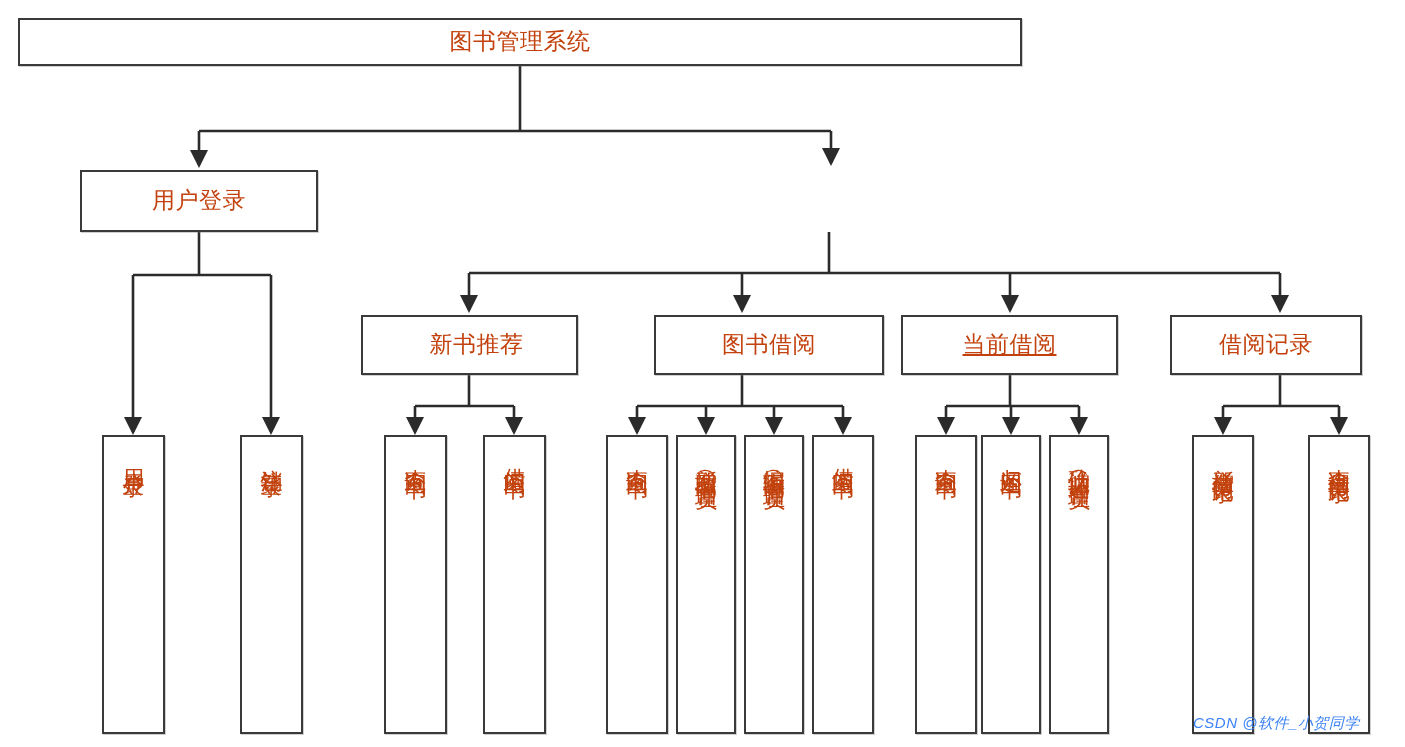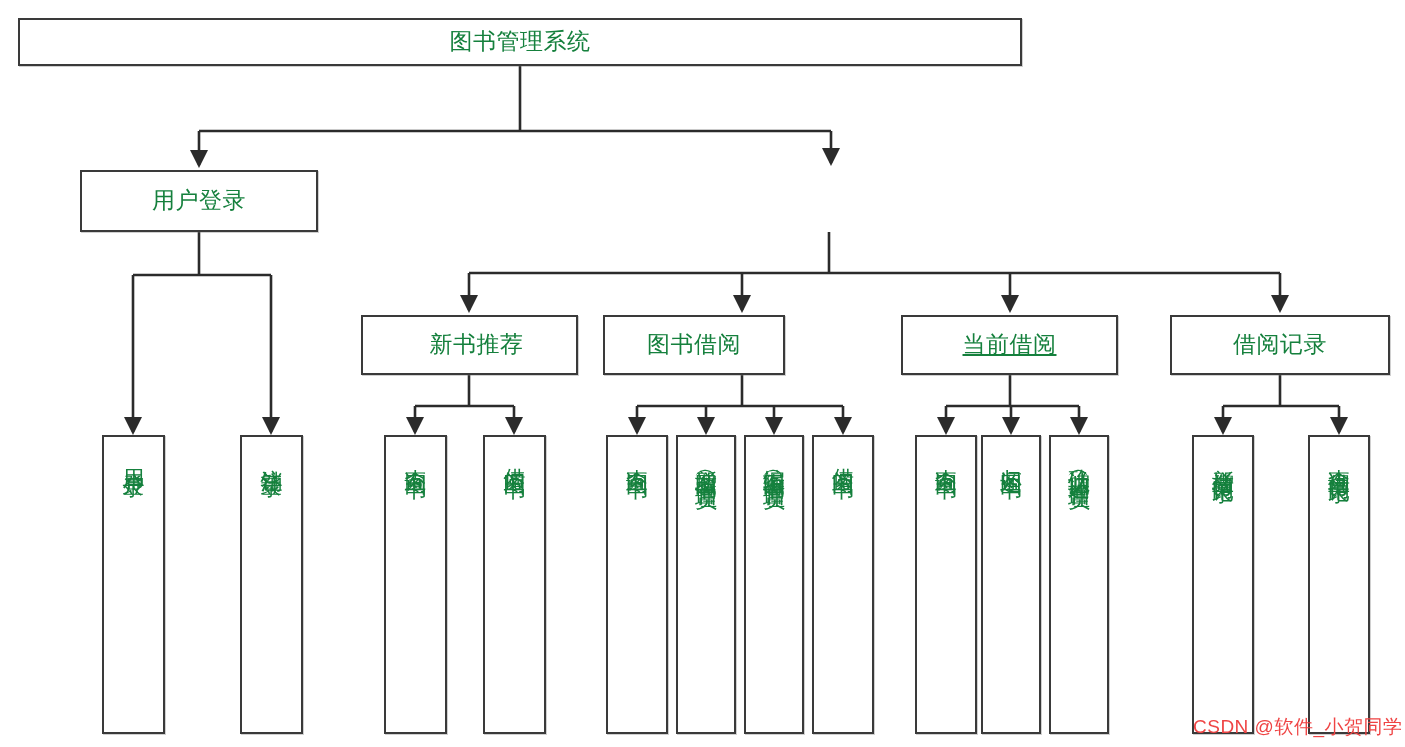--- a/index.html
+++ b/index.html
@@ -26,21 +26,21 @@
     pointer-events: none;
   }
   .node {
     position: absolute;
     box-sizing: border-box;
     border: 2.5px solid #3a3a3a;
     background: #ffffff;
     display: flex;
     align-items: center;
     justify-content: center;
-    color: #15803d;
+    color: #c2410c;
     box-shadow: 1px 1px 0 rgba(120,120,120,0.35);
   }
   .node .label {
     text-align: center;
     line-height: 1.18;
     letter-spacing: 0.5px;
   }
   .node.horiz .label {
     writing-mode: horizontal-tb;
     font-size: 23px;
@@ -54,25 +54,26 @@
   }
   .node.vert .label {
     writing-mode: vertical-rl;
     text-orientation: upright;
     font-size: 22px;
     letter-spacing: 3px;
     line-height: 1;
   }
   .watermark {
     position: absolute;
-    color: #ef4444;
-    font-size: 19px;
+    color: #3b82f6;
+    font-size: 15px;
     letter-spacing: 0.5px;
     white-space: nowrap;
     user-select: none;
+    font-style: italic;
   }
 </style>
 </head>
 <body>
 
 <div id="canvas">
 
   <svg id="wires" viewBox="0 0 1405 747" xmlns="http://www.w3.org/2000/svg">
     <defs>
       <marker id="arrow" viewBox="0 0 12 12" refX="10" refY="6" markerWidth="7" markerHeight="7" orient="auto-start-reverse">
@@ -129,29 +130,29 @@
 
   <div class="node horiz" style="left:80px; top:170px; width:238px; height:62px;">
     <span class="label">用户登录</span>
   </div>
 
 
   <div class="node horiz" style="left:361px; top:315px; width:217px; height:60px;padding-left:14px;">
     <span class="label">新书推荐</span>
   </div>
 
-  <div class="node horiz" style="left:603px; top:315px; width:182px; height:60px;">
+  <div class="node horiz" style="left:654px; top:315px; width:230px; height:60px;">
     <span class="label">图书借阅</span>
   </div>
 
   <div class="node horiz" style="left:901px; top:315px; width:217px; height:60px;text-decoration:underline;">
     <span class="label">当前借阅</span>
   </div>
 
-  <div class="node horiz" style="left:1170px; top:315px; width:220px; height:60px;">
+  <div class="node horiz" style="left:1170px; top:315px; width:192px; height:60px;">
     <span class="label">借阅记录</span>
   </div>
 
   <div class="node vert" style="left:102px; top:435px; width:63px; height:299px;">
     <span class="label">用户登录</span>
   </div>
 
   <div class="node vert" style="left:240px; top:435px; width:63px; height:299px;">
     <span class="label">注销登录</span>
   </div>

